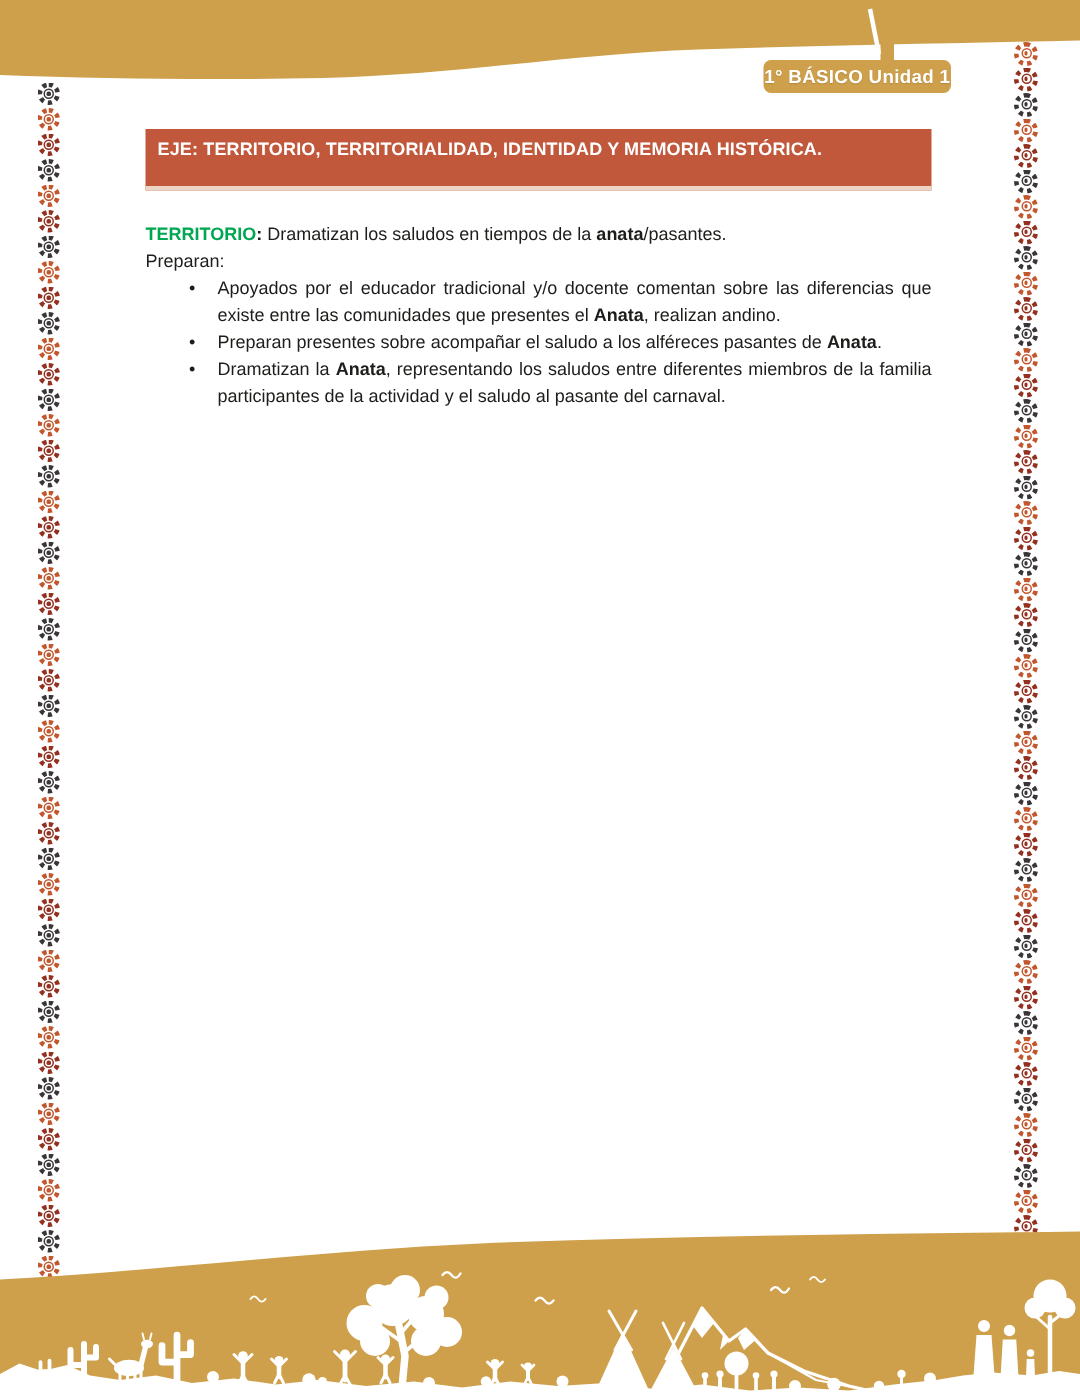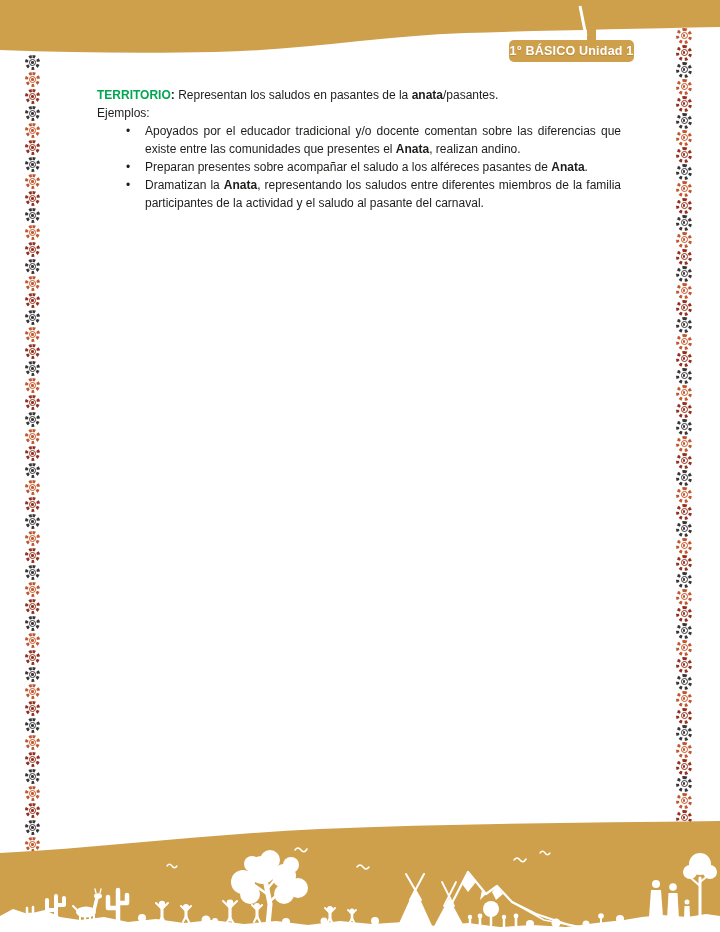--- a/index.html
+++ b/index.html
@@ -527,24 +527,25 @@
       </span>
       <span class="rosette" style="border-color: rgb(58, 53, 55);">
         <span class="ros-mid" style="border-color: rgb(58, 53, 55);">
           <span class="ros-dot" style="background: rgb(58, 53, 55);"></span>
         </span>
       </span>
     </div>
 
   <main class="content">
 
-
-    <p class="line"><b class="green">TERRITORIO</b><b>: </b><span>Representan los saludos en pasantes de la </span><b>anata</b><span>/pasantes.</span></p>
-
-    <p class="line">Ejemplos:</p>
+    <div class="eje">EJE: TERRITORIO, TERRITORIALIDAD, IDENTIDAD Y MEMORIA HISTÓRICA.</div>
+
+    <p class="line"><b class="green">TERRITORIO</b><b>: </b><span>Dramatizan los saludos en tiempos de la </span><b>anata</b><span>/pasantes.</span></p>
+
+    <p class="line">Preparan:</p>
 
     <ul class="examples">
       <li><span class="bullet">•</span><span>Apoyados por el educador tradicional y/o docente comentan sobre las diferencias que existe entre las comunidades que presentes el </span><b>Anata</b><span>, realizan andino.</span></li>
       <li><span class="bullet">•</span><span>Preparan presentes sobre acompañar el saludo a los alféreces pasantes de </span><b>Anata</b><span>.</span></li>
       <li><span class="bullet">•</span><span>Dramatizan la </span><b>Anata</b><span>, representando los saludos entre diferentes miembros de la familia participantes de la actividad y el saludo al pasante del carnaval.</span></li>
     </ul>
   </main>
 
   <svg class="footer-svg" width="720" height="112" viewBox="0 0 720 112" aria-hidden="true">
     <path class="gold-fill" d="M0,33 C110,27 210,14 320,9 C450,3.5 580,3 720,1 L720,112 L0,112 Z"></path>

